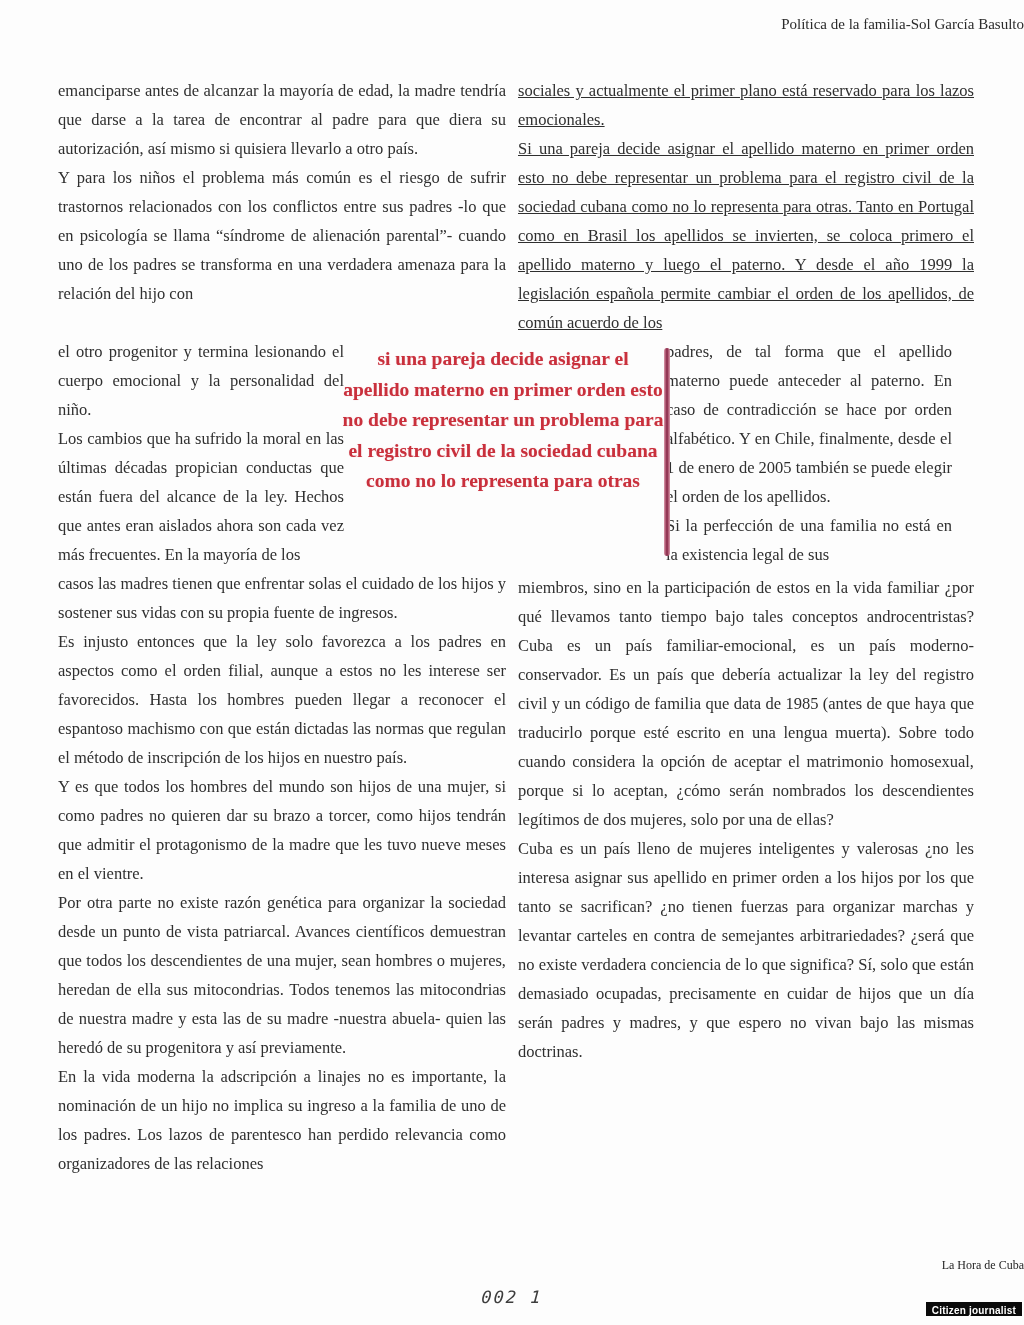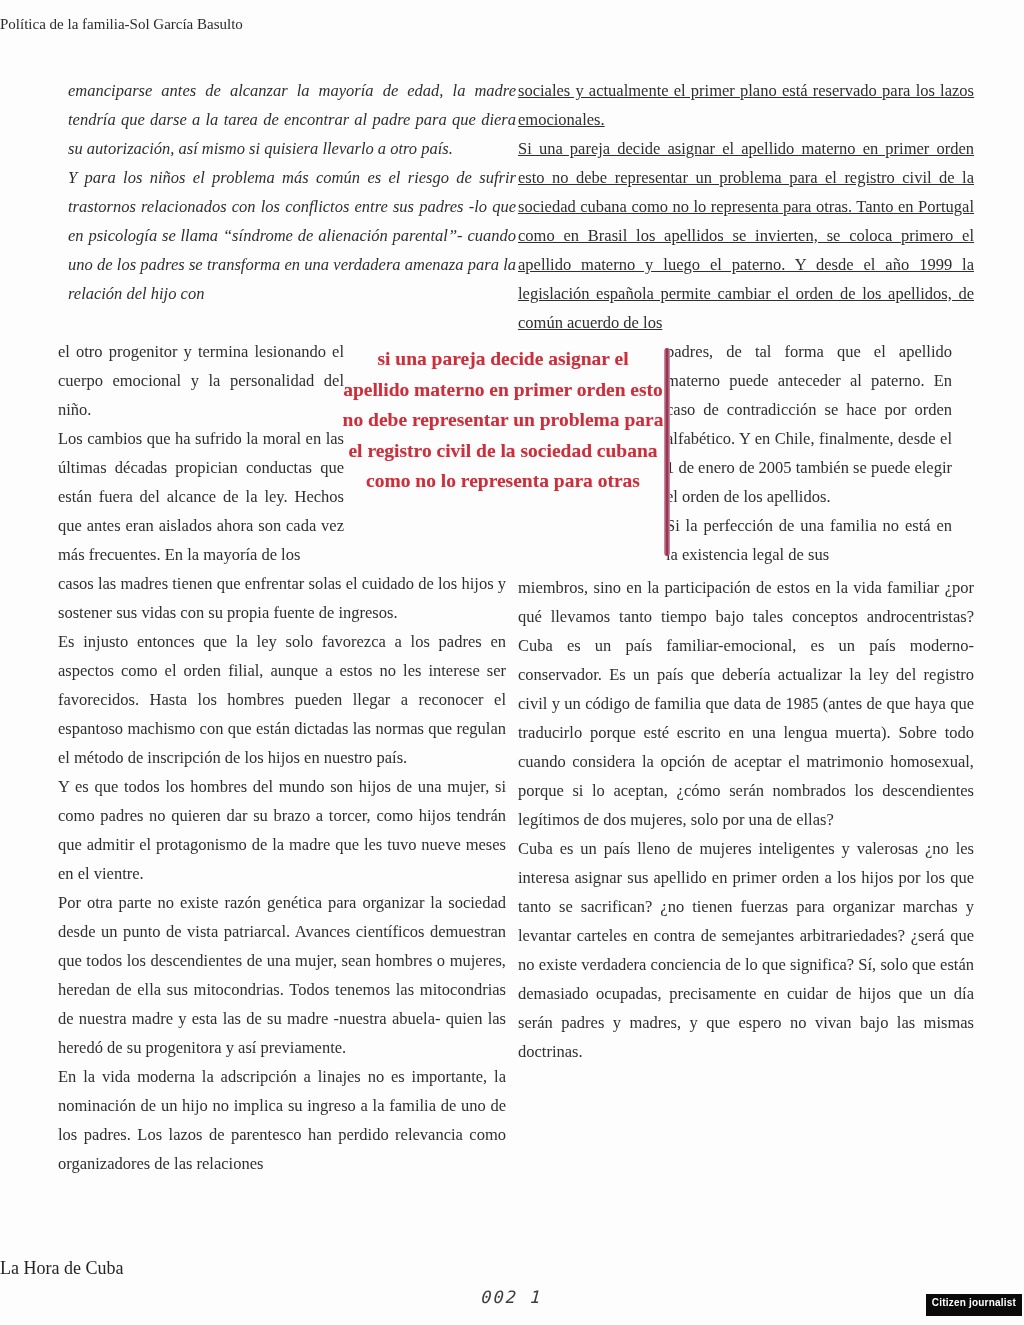--- a/index.html
+++ b/index.html
@@ -7,32 +7,32 @@
     position:relative;
     width:1024px;height:1325px;
     margin:0 auto;
     background:#fdfdfd;
     font-family:"Liberation Serif","DejaVu Serif",serif;
     color:#2f2f2f;
     overflow:hidden;
   }
   .header-title{
     position:absolute;left:0;right:0;top:16px;
-    text-align:left;
+    text-align:right;
     font-size:15px;
     color:#2b2b2b;
   }
   .seg{
     position:absolute;
     font-size:16.5px;
     line-height:29px;
     text-align:justify;
     white-space:pre-line;
   }
-  .seg-left-top   {left:68px;  top:76px;  width:448px;font-style:italic;}
+  .seg-left-top   {left:58px;  top:76px;  width:448px;}
   .seg-left-wrap  {left:58px;  top:337px; width:286px;}
   .seg-left-bot   {left:58px;  top:569px; width:448px;}
   .seg-right-top  {left:518px; top:76px;  width:456px;text-decoration:underline;}
   .seg-right-wrap {left:666px; top:337px; width:286px;}
   .seg-right-bot  {left:518px; top:573px; width:456px;}
   .pull-quote{
     position:absolute;
     left:342px;top:344px;width:322px;
     text-align:center;
     font-weight:bold;
@@ -43,43 +43,43 @@
   }
   .quote-bar{
     position:absolute;
     left:664px;top:348px;
     width:6px;height:208px;
     background:linear-gradient(to right,#dc9aac,#8e2f4e 45%,#8e2f4e 55%,#dc9aac);
     border-radius:3px;
   }
   .footer-pub{
     position:absolute;left:0;right:0;top:1258px;
-    text-align:left;
-    font-size:18px;
+    text-align:right;
+    font-size:12px;
     color:#242424;
   }
   .page-number{
     position:absolute;left:0;right:0;top:1287px;
     text-align:center;
     font-family:"DejaVu Sans Mono",monospace;
     font-style:italic;
     font-size:17px;
     letter-spacing:2px;
     color:#3d3d3d;
     transform:skewX(-4deg);
   }
   .badge{
     position:absolute;
     right:2px;bottom:9px;
     background:#0a0a0a;
     color:#ffffff;
     font-family:"Liberation Sans","DejaVu Sans",sans-serif;
     font-size:10px;
     font-weight:bold;
-    padding:3px 6px 8px 6px;
+    padding:3px 6px 0 6px;
     letter-spacing:.2px;
   }
 </style>
 </head>
 <body>
 
 <div class="page" style="--quote-red: #c9303c; --bar-red: #8e2f4e; --text: #2f2f2f; --badge-bg: #0a0a0a;">
 
   <div class="header-title">Política de la familia-Sol García Basulto</div>
 

